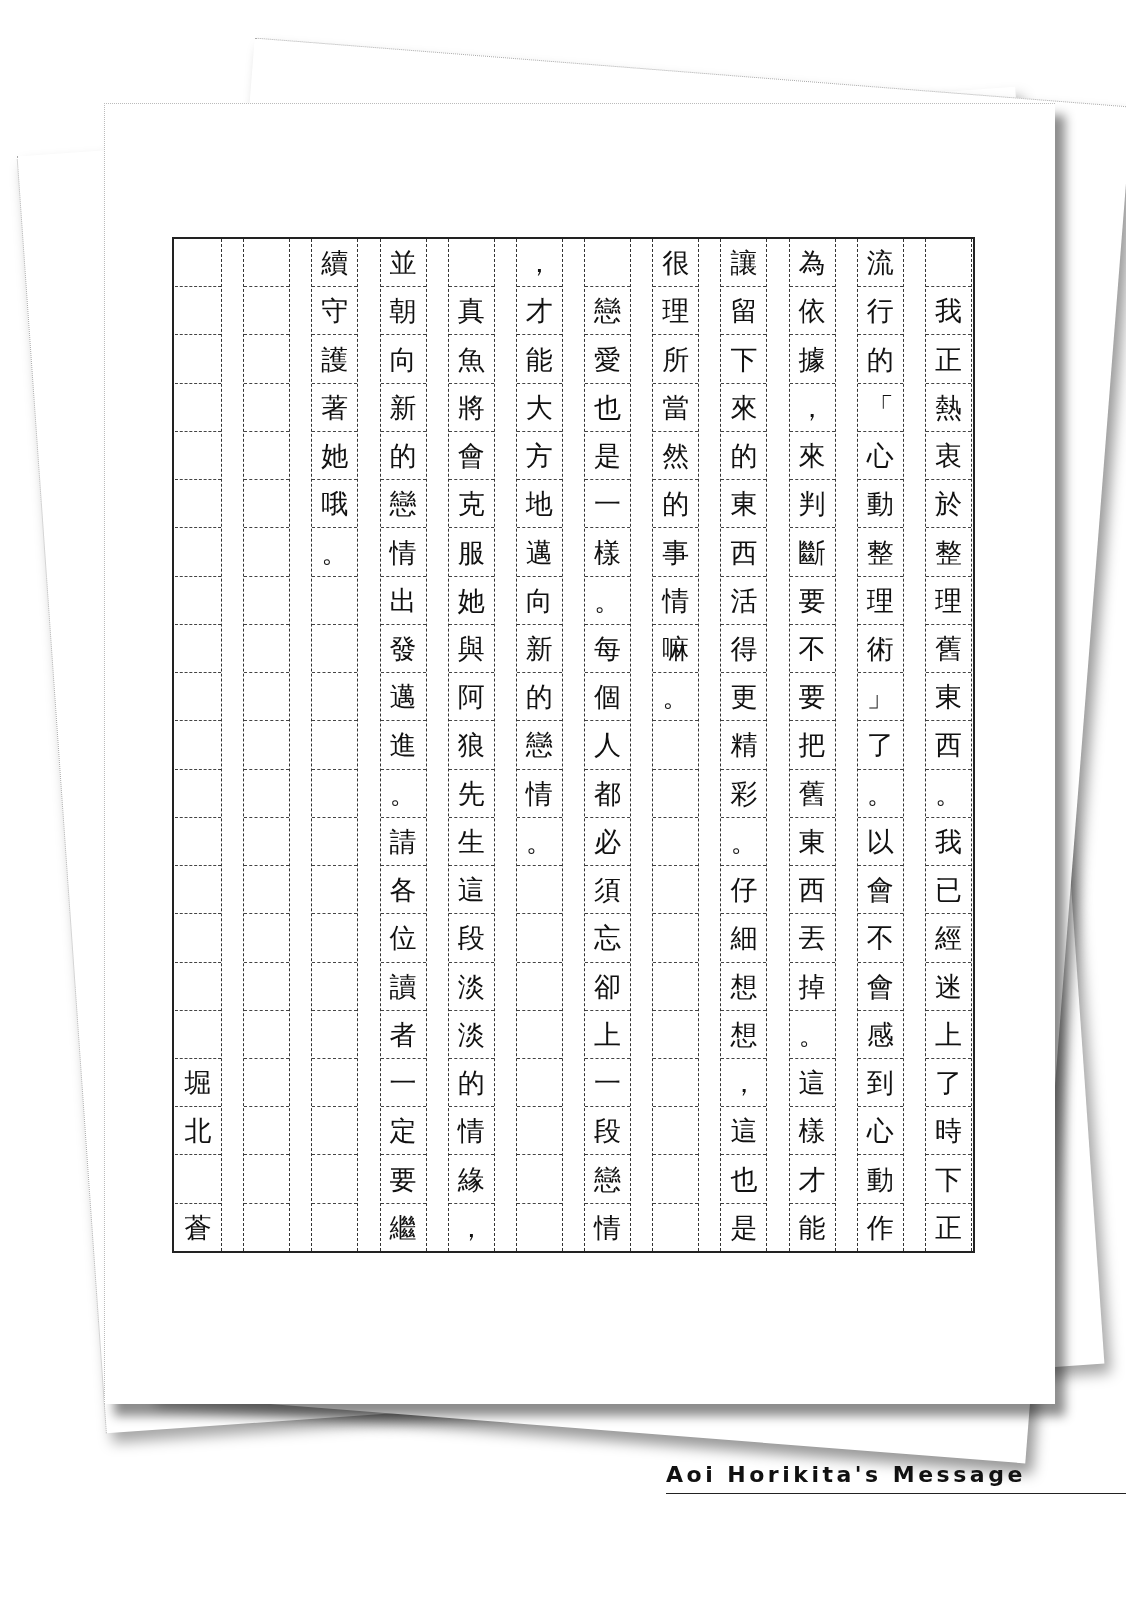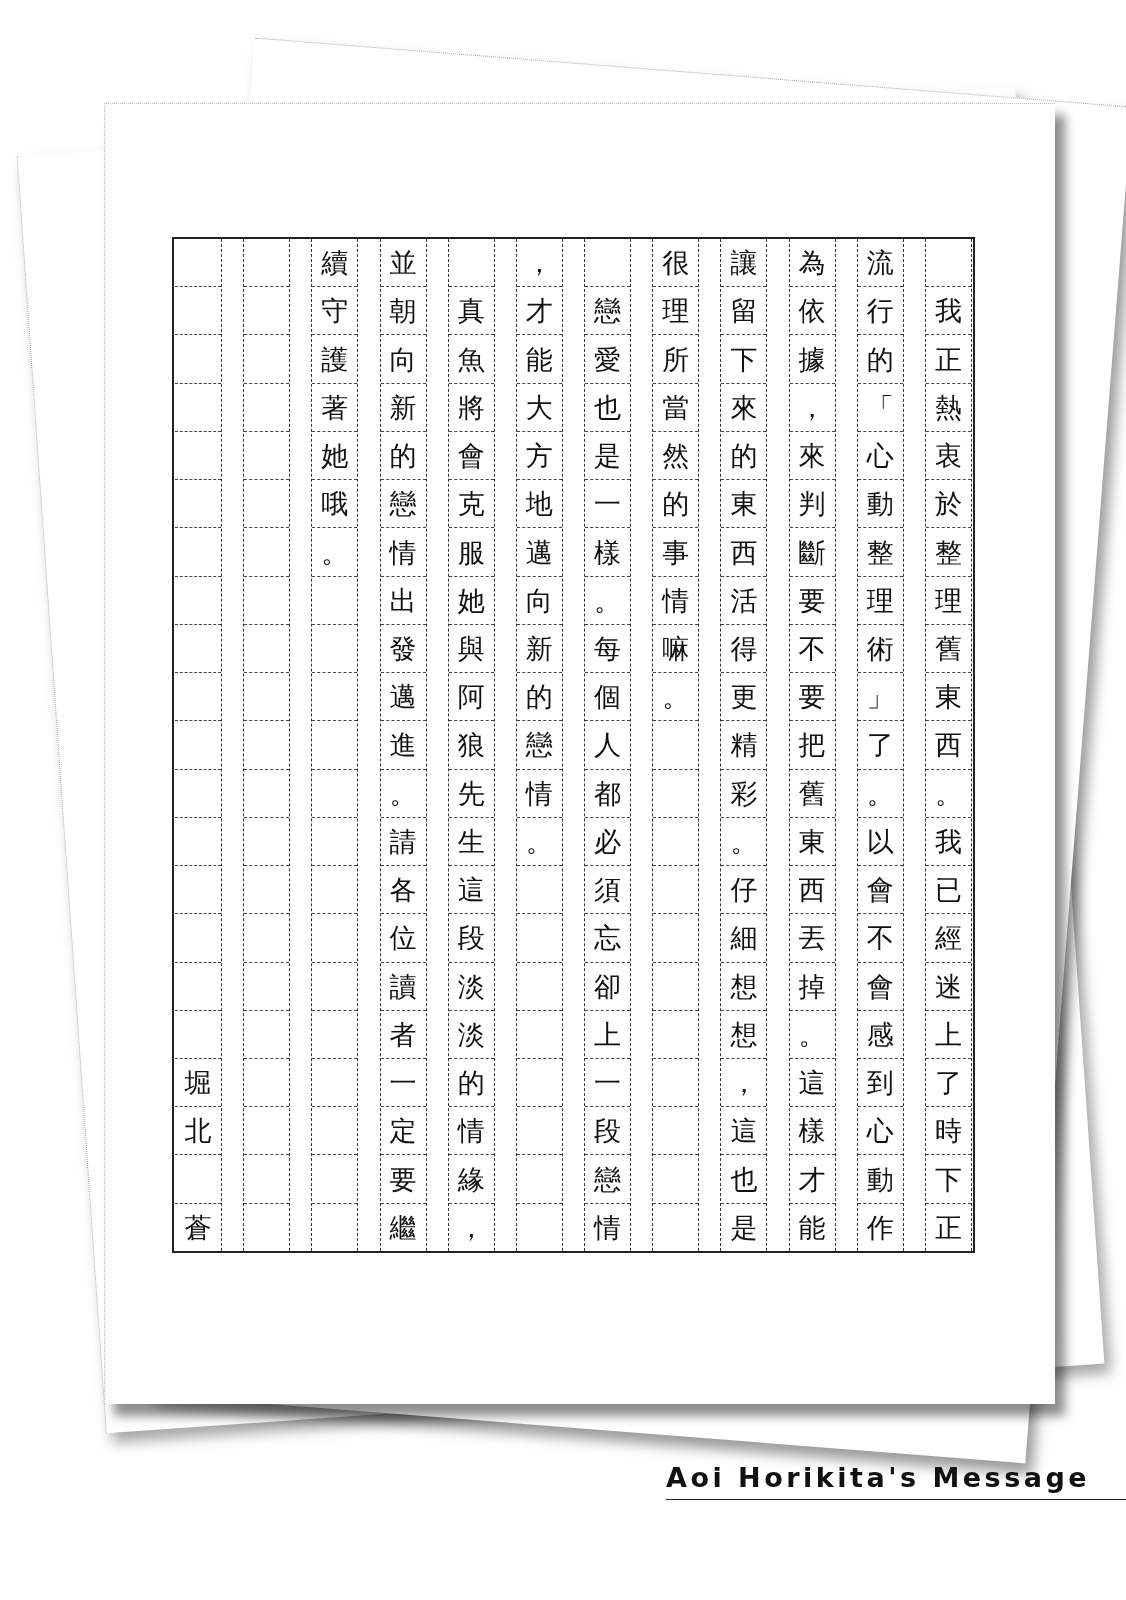--- a/index.html
+++ b/index.html
@@ -42,21 +42,21 @@
   .col:last-child { border-left:none; }
   .cell {
     flex:1; display:flex; align-items:center; justify-content:center;
     font-size:27px; color:#111; line-height:1;
     border-bottom:1px dashed #444; box-sizing:border-box;
   }
   .cell:last-child { border-bottom:none; }
   .caption {
     position:absolute; left:666px; top:1462px; width:460px;
     font-family: "DejaVu Sans", "Liberation Sans", sans-serif;
-    font-weight:bold; font-size:27px; letter-spacing:3.5px; color:#111;
+    font-weight:bold; font-size:22px; letter-spacing:3.5px; color:#111;
     border-bottom:1px solid #222; padding-bottom:6px;
   }
 </style>
 </head>
 <body>
 
 <div class="sheet sheet-back1"></div>
 <div class="sheet sheet-back2"></div>
 <div class="sheet sheet-front"></div>
 

